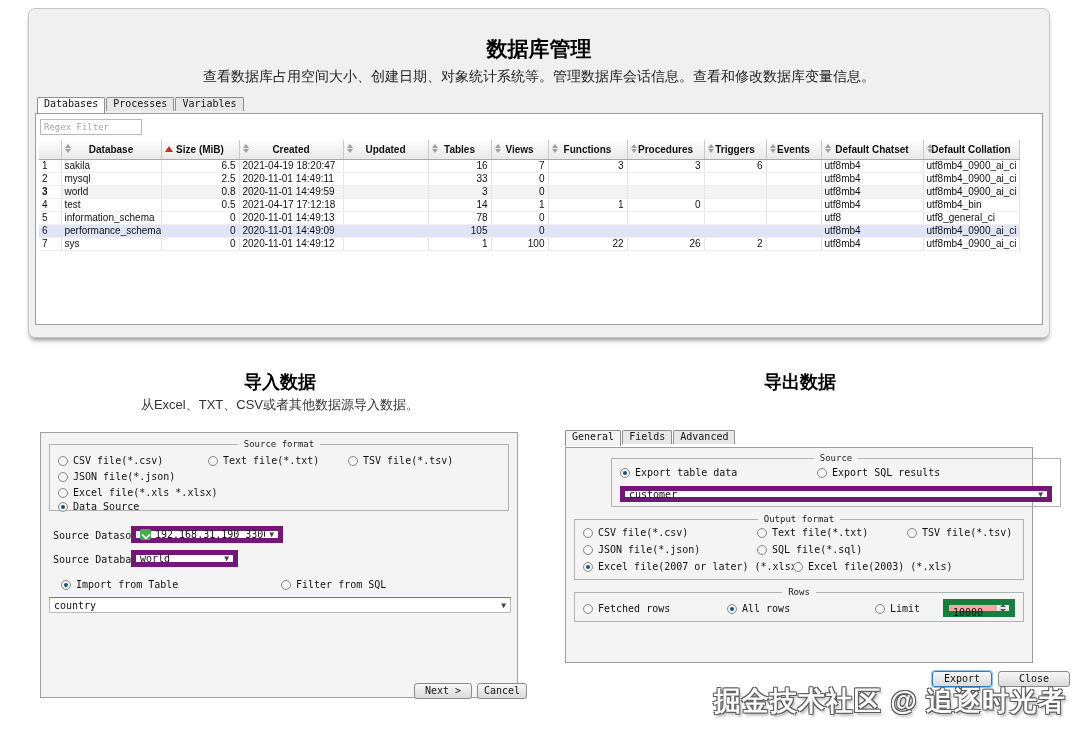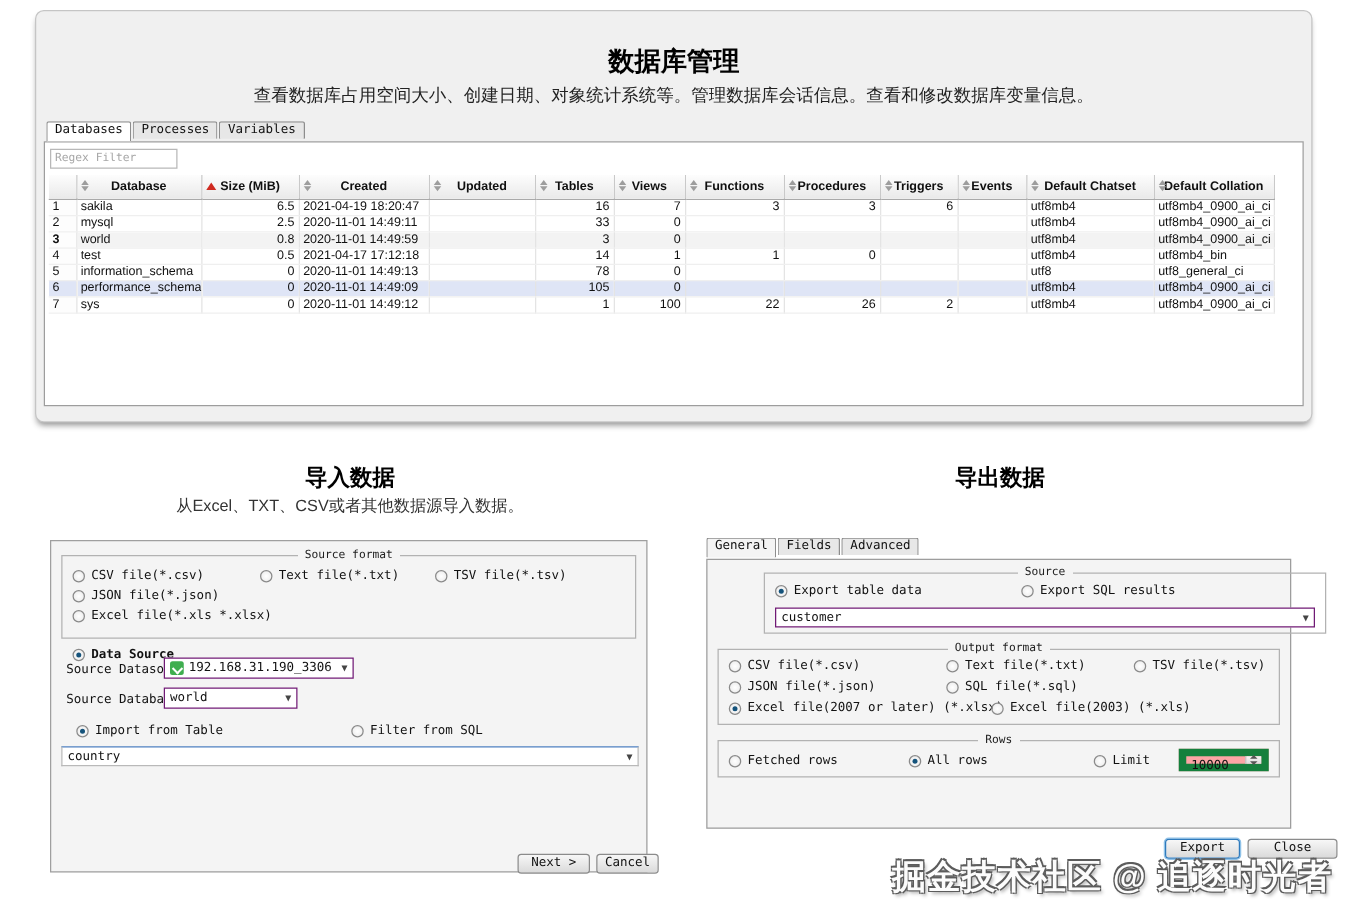--- a/index.html
+++ b/index.html
@@ -68,21 +68,21 @@
   .win { position:absolute; background:#f4f4f4; border:1px solid #9f9f9f;
     font:10px "DejaVu Sans Mono", monospace; color:#111; }
   fieldset { position:absolute; border:1px solid #b2b2b2; background:transparent; }
   legend { margin:0 auto; padding:0 6px; font:9px "DejaVu Sans Mono", monospace; color:#222; text-align:center; }
   .radio { position:absolute; display:flex; align-items:center; gap:5px; white-space:nowrap; cursor:default; }
   .rb { width:10px; height:10px; border-radius:50%; border:1px solid #8a8a8a;
     background:radial-gradient(#fff,#e9e9e9); flex:0 0 auto; position:relative; }
   .rb.on::after { content:""; position:absolute; left:2px; top:2px; width:4px; height:4px;
     border-radius:50%; background:#15537b; }
   .flabel { position:absolute; white-space:nowrap; }
-  .combo { position:absolute; background:#fff; border:1px solid #701a75; display:flex;
+  .combo { position:absolute; background:#fff; border:5px solid #701a75; display:flex;
     align-items:center; padding:0 4px; gap:4px; }
   .combo .cval { flex:1; overflow:hidden; white-space:nowrap; }
   .combo .carr { color:#444; font-size:8px; flex:0 0 auto; }
   .combo.flat { border:1px solid #b9b9b9; border-top:1px solid #4d7fbf; }
   .dsicon { width:11px; height:11px; background:#3fae4f; border-radius:2px; flex:0 0 auto; position:relative; }
   .dsicon::after { content:""; position:absolute; left:2px; top:2px; width:6px; height:6px;
     border-left:2px solid #fff; border-bottom:2px solid #fff; transform:rotate(-45deg) scale(.8); }
   .btn { position:absolute; height:16px; font:10px "DejaVu Sans Mono", monospace; color:#111;
     background:linear-gradient(#f7f7f7,#dadada); border:1px solid #8b8b8b; border-radius:3px;
     text-align:center; line-height:14px; cursor:default;margin-left:15px; }
@@ -322,21 +322,21 @@
         <span>TSV file(*.tsv)</span>
       </label>
       <label class="radio" style="left:8px;top:22px;">
         <span class="rb"></span>
         <span>JSON file(*.json)</span>
       </label>
       <label class="radio" style="left:8px;top:38px;">
         <span class="rb"></span>
         <span>Excel file(*.xls *.xlsx)</span>
       </label>
-      <label class="radio" style="left:8px;top:69px;font-weight:bold;">
+      <label class="radio" style="left:8px;top:52px;">
         <span class="rb on"></span>
         <span>Data Source</span>
       </label>
     </fieldset>
 
     <span class="flabel" style="left:12px;top:97px;">Source Datasource:</span>
     <div class="combo" style="left:90px;top:93px;width:152px;height:17px;">
       <span class="dsicon"></span>
       <span class="cval">192.168.31.190_3306</span>
       <span class="carr">▼</span>

